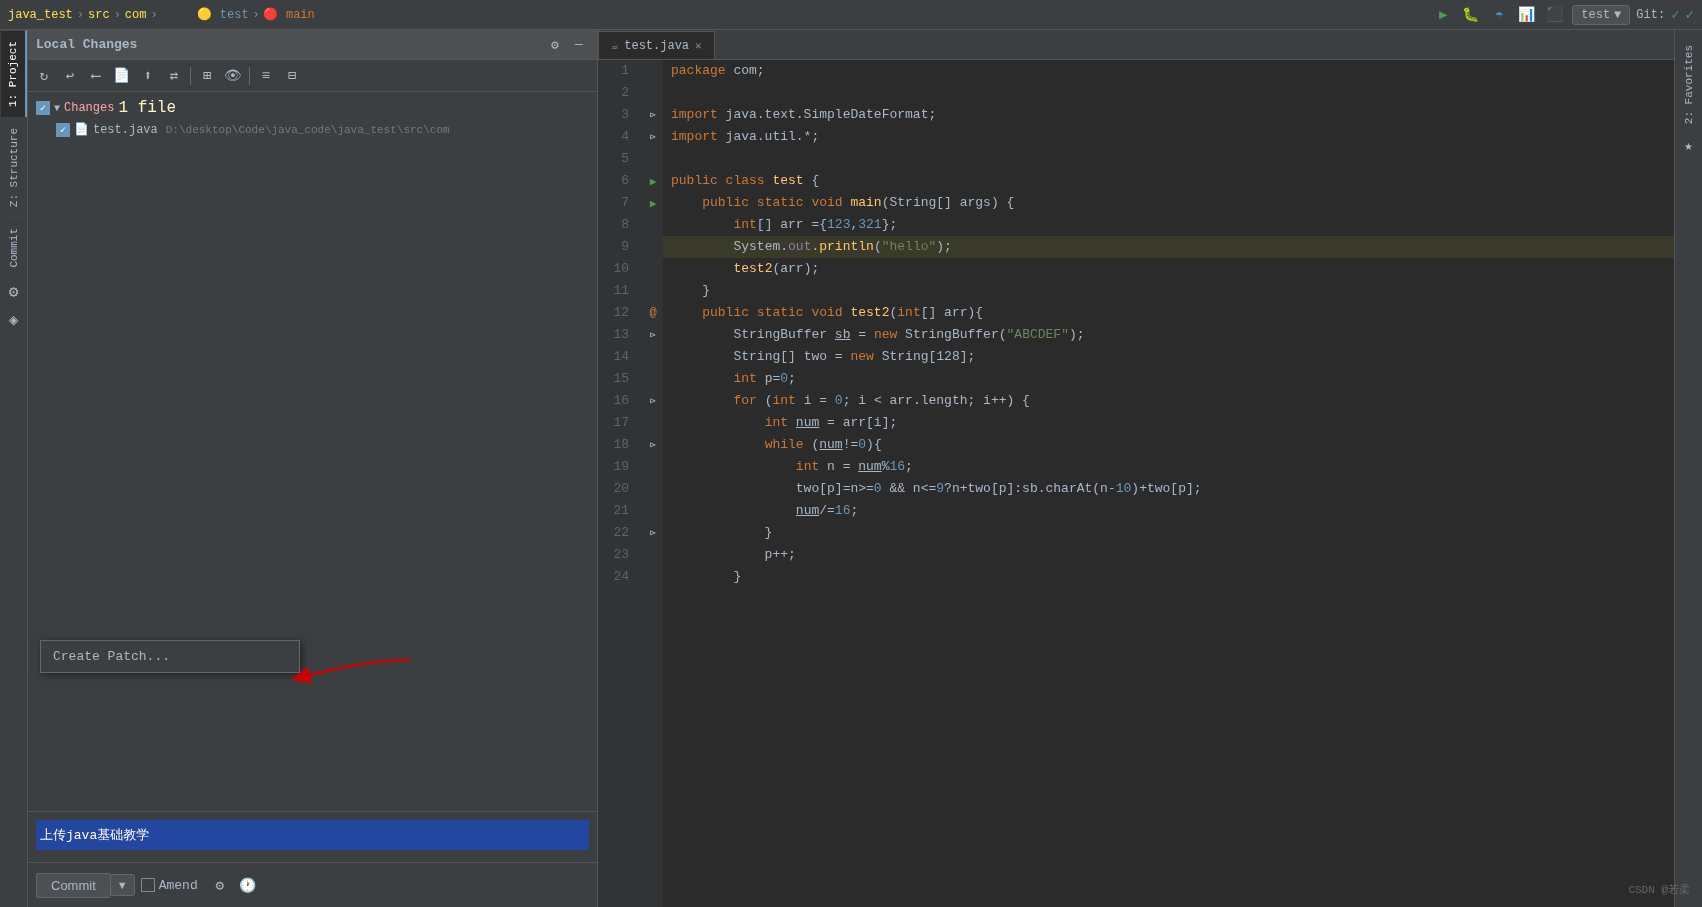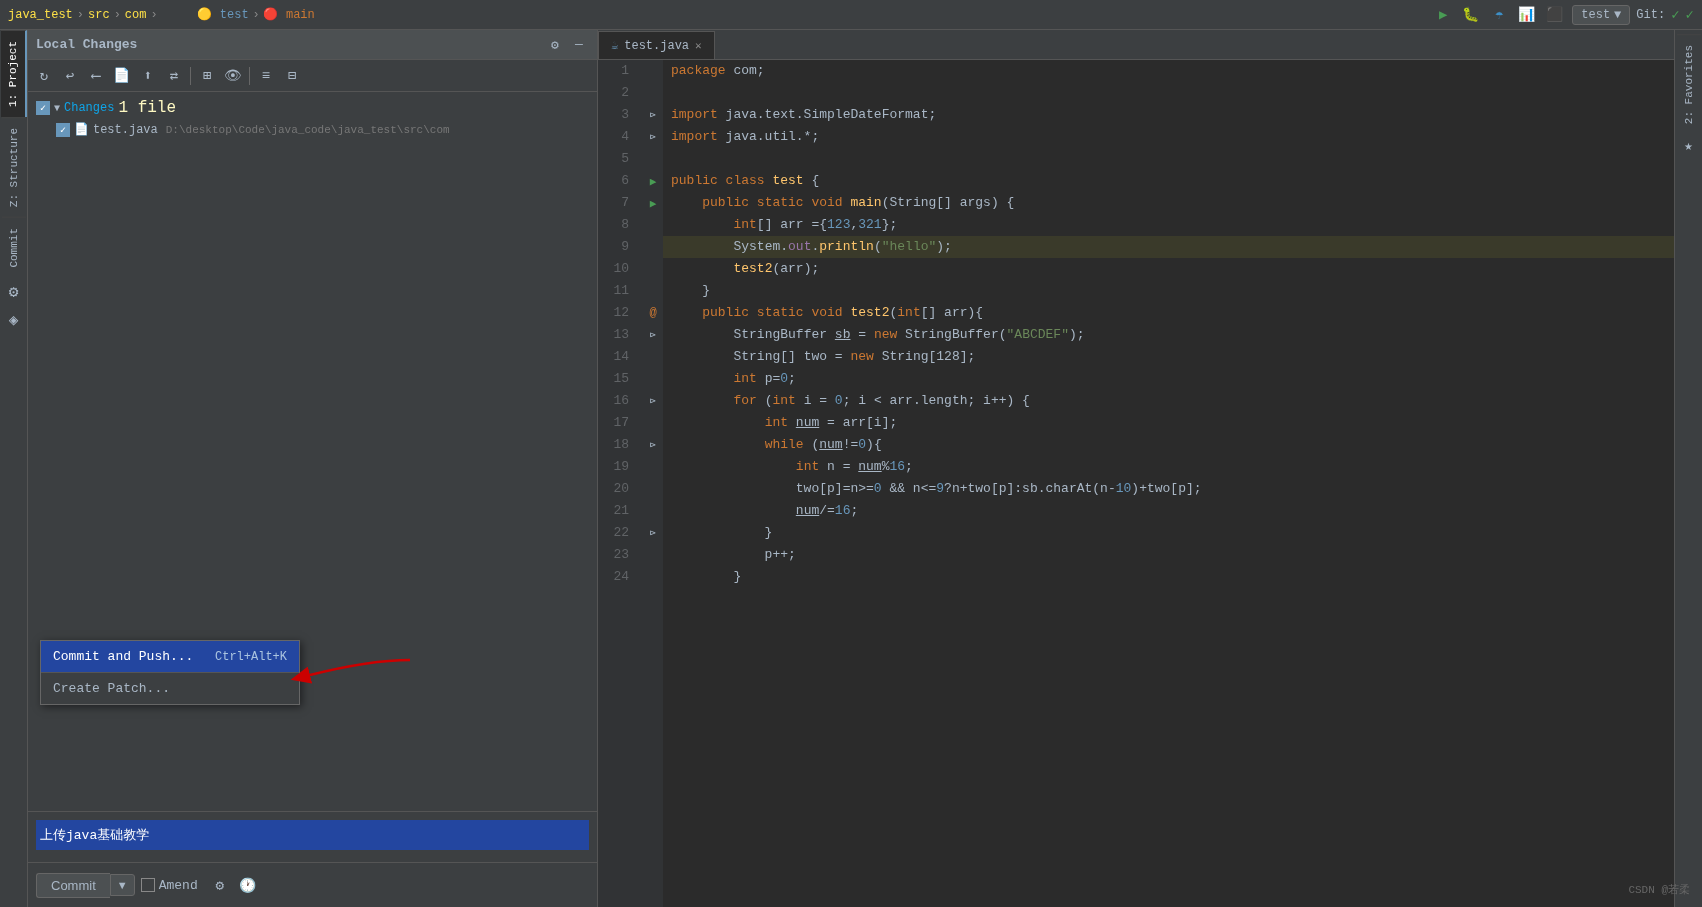--- a/index.html
+++ b/index.html
@@ -193,21 +193,21 @@
       border: 1px solid #6897bb;
       background: #6897bb;
       display: flex;
       align-items: center;
       justify-content: center;
       font-size: 10px;
       color: white;
       flex-shrink: 0;
     }
     .tree-group .arrow { color: #a9b7c6; font-size: 10px; }
-    .changes-label { font-size: 12px; color: #0ea5e9; }
+    .changes-label { font-size: 12px; color: #fca5a5; }
     .file-count { color: #fef9c3; font-size: 16px; }
 
     
     .commit-area {
       border-top: 1px solid #555;
       padding: 8px 8px;
       background: #3c3f41;
     }
     .commit-msg-selected {
       background: #2346a0;
@@ -668,24 +668,20 @@
     </div>
 
     <div class="right-strip">
       <div class="vtab" style="writing-mode:vertical-rl;transform:rotate(180deg);font-size:11px;color:#a9b7c6;padding:10px 6px;cursor:pointer;white-space:nowrap;">2: Favorites</div>
       <div class="right-strip-icon">★</div>
     </div>
   </div>
 </div>
 
 <div class="dropdown-popup">
-  <div class="dropdown-item active">
-    <span>Commit and Push...</span>
-    <span class="shortcut">Ctrl+Alt+K</span>
-  </div>
   <div class="dropdown-item">
     <span>Create Patch...</span>
     <span class="shortcut"></span>
   </div>
 </div>
 
 <svg class="red-arrow" viewBox="0 0 150 30" xmlns="http://www.w3.org/2000/svg">
   <defs>
     <marker id="arrowhead" markerWidth="8" markerHeight="7" refX="0" refY="3.5" orient="auto">
       <polygon points="0 0, 8 3.5, 0 7" fill="#cc0000"></polygon>

